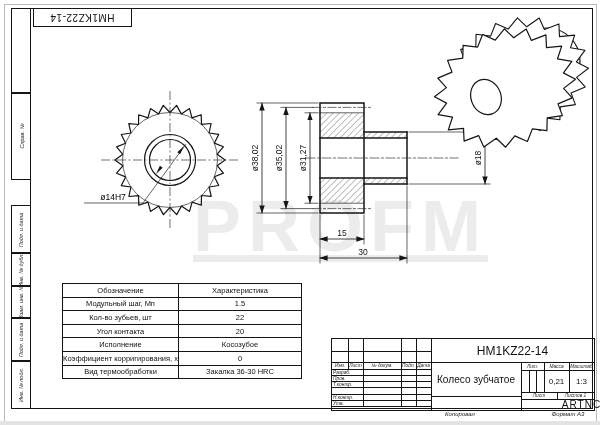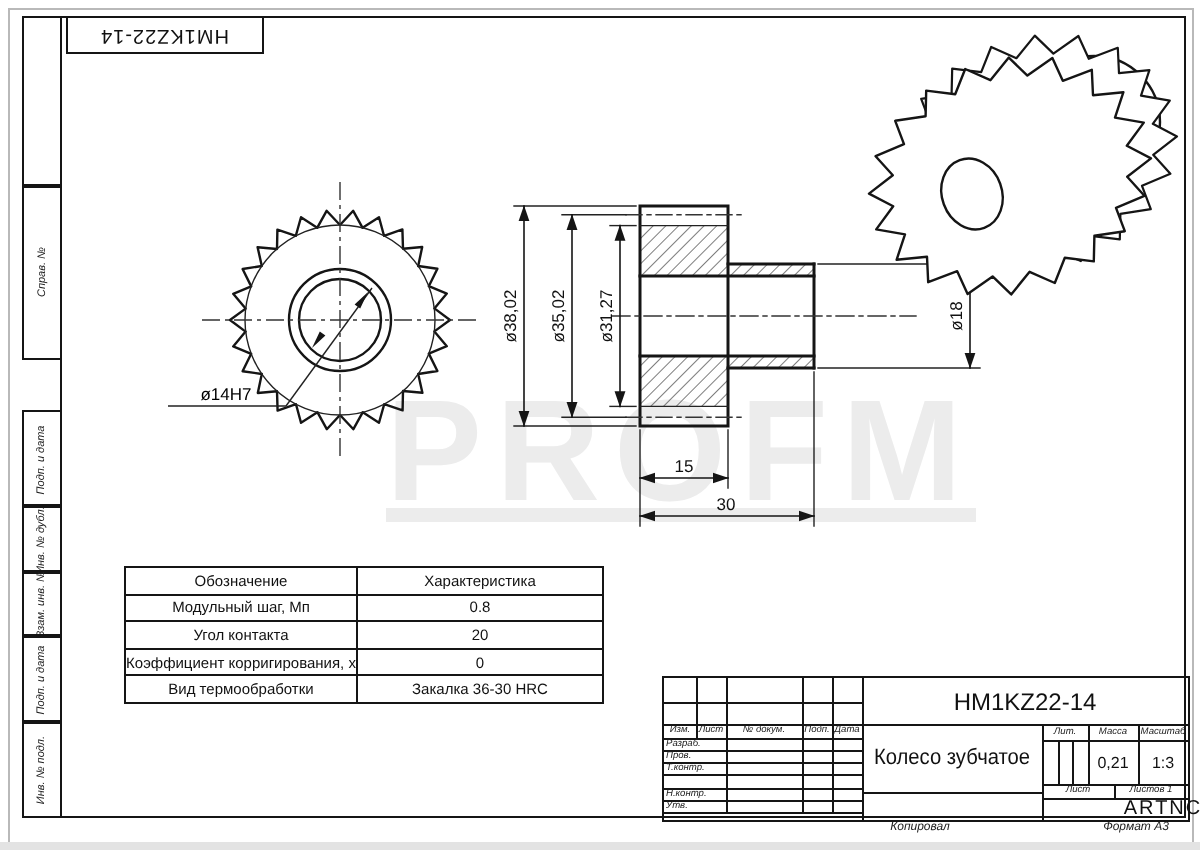--- a/index.html
+++ b/index.html
@@ -156,25 +156,33 @@
         <col style="width:116px">
         <col style="width:123px">
       </colgroup>
     <tbody>
         <tr>
       <td>Обозначение</td>
       <td>Характеристика</td>
     </tr>
     <tr>
           <td>Модульный шаг, Мп</td>
-          <td>0.8</td>
+          <td>1.5</td>
+        </tr>
+    <tr>
+          <td>Кол-во зубьев, шт</td>
+          <td>22</td>
         </tr>
     <tr>
           <td>Угол контакта</td>
           <td>20</td>
+        </tr>
+    <tr>
+          <td>Исполнение</td>
+          <td>Косозубое</td>
         </tr>
     <tr>
           <td>Коэффициент корригирования, х</td>
           <td>0</td>
         </tr>
     <tr>
           <td>Вид термообработки</td>
           <td>Закалка 36-30 HRC</td>
         </tr>
   </tbody>

